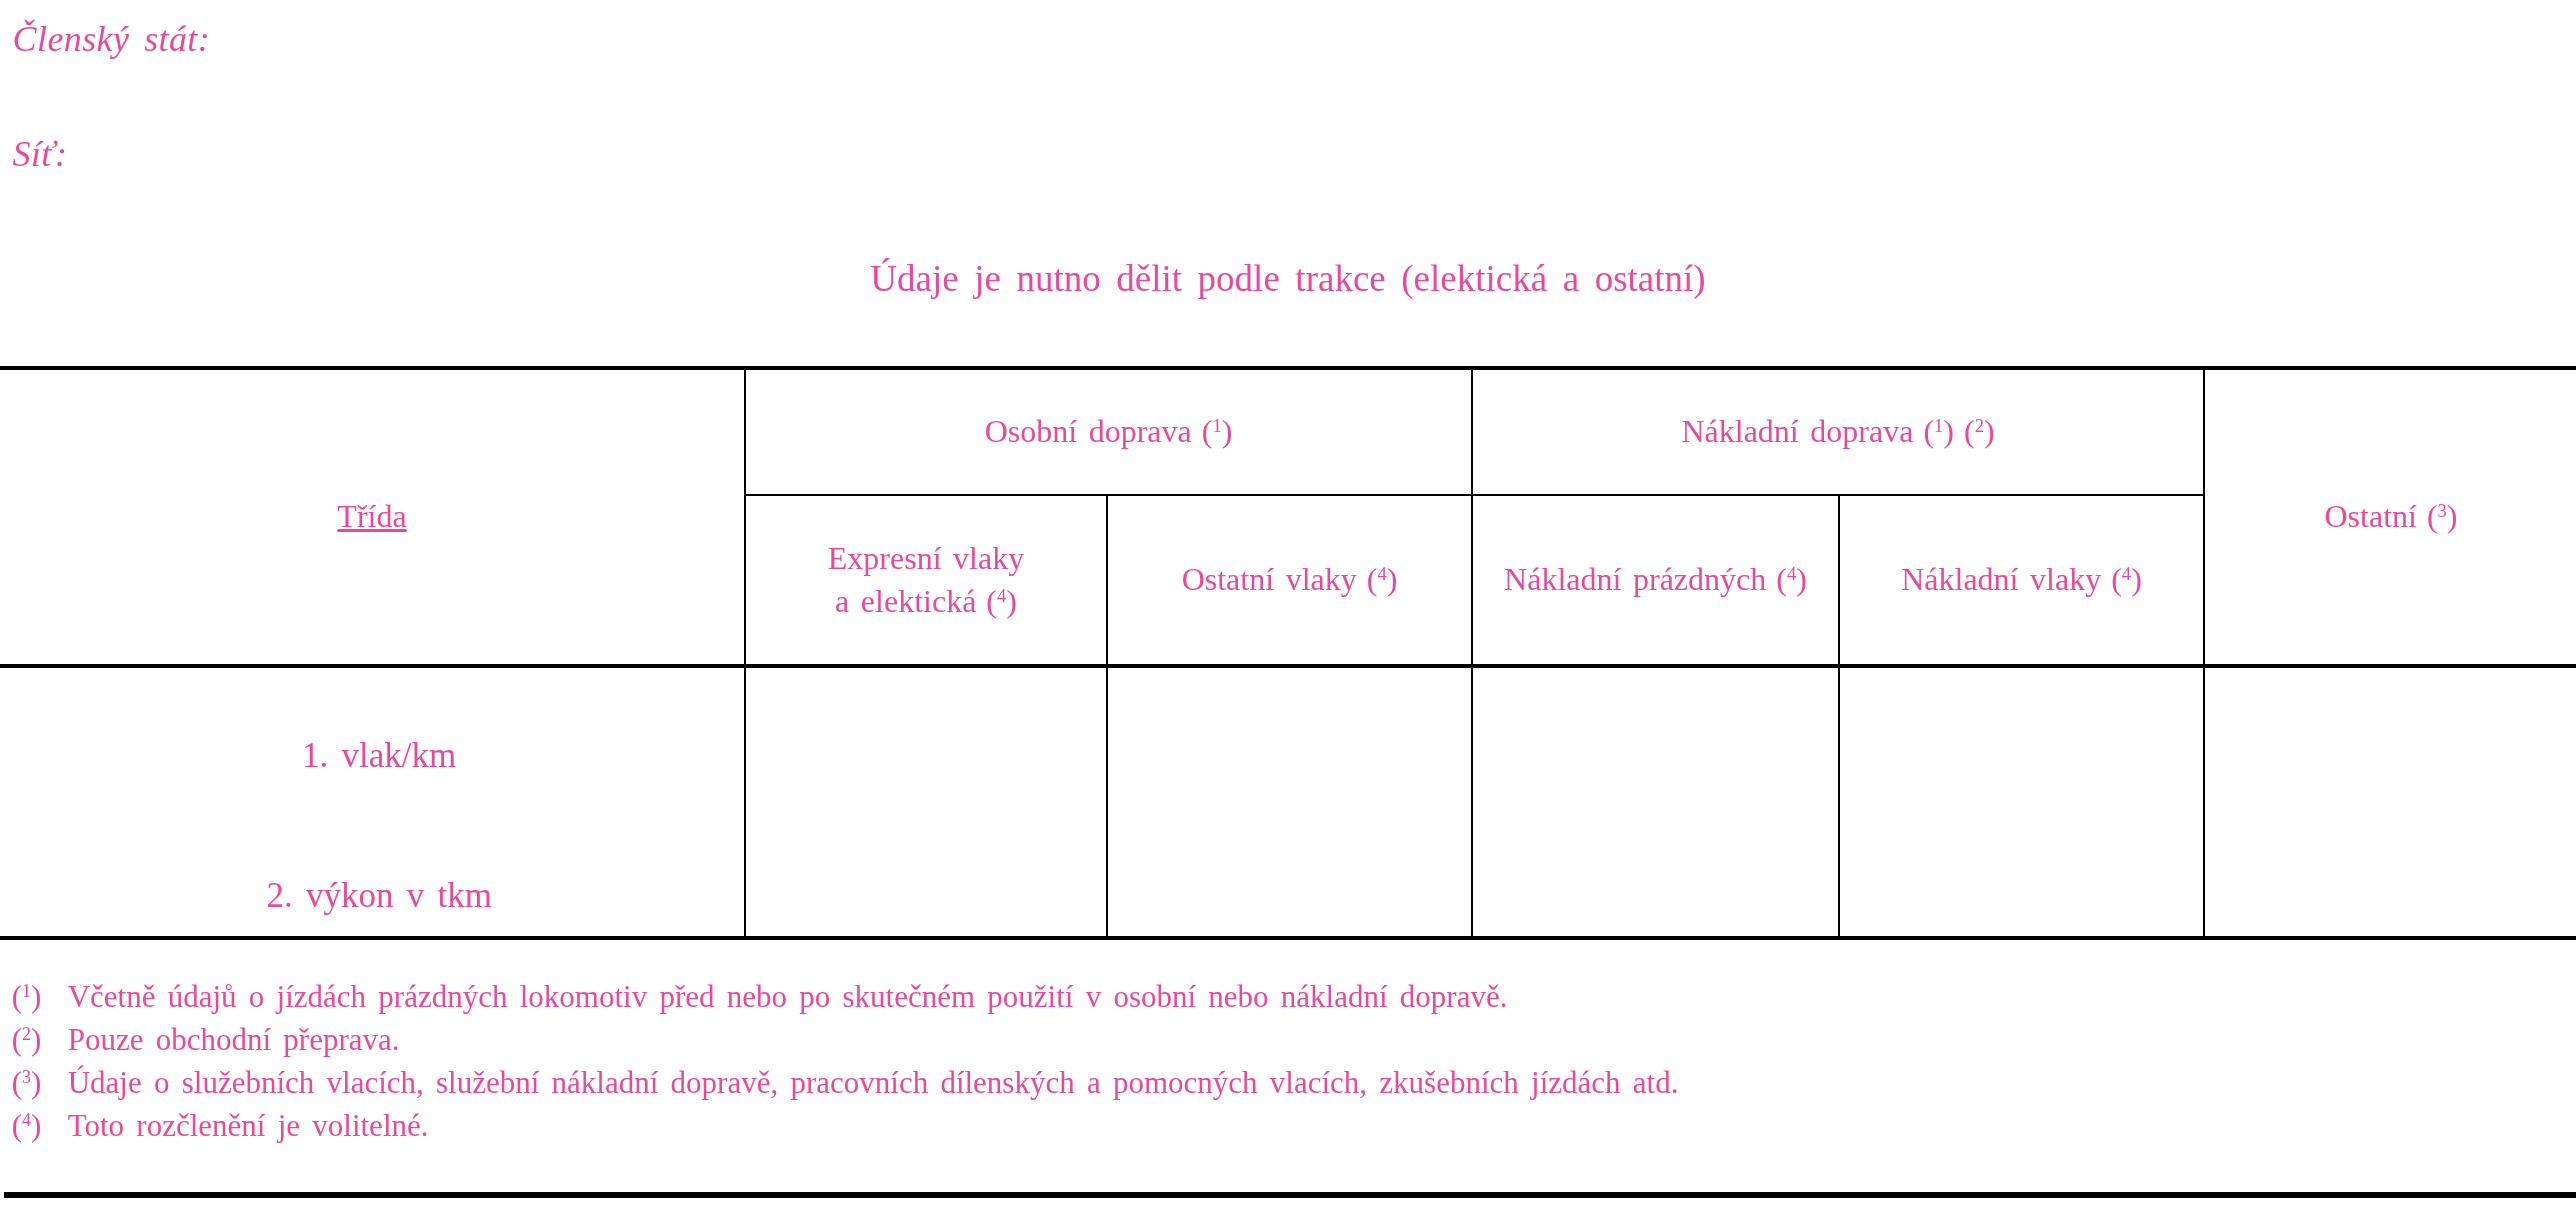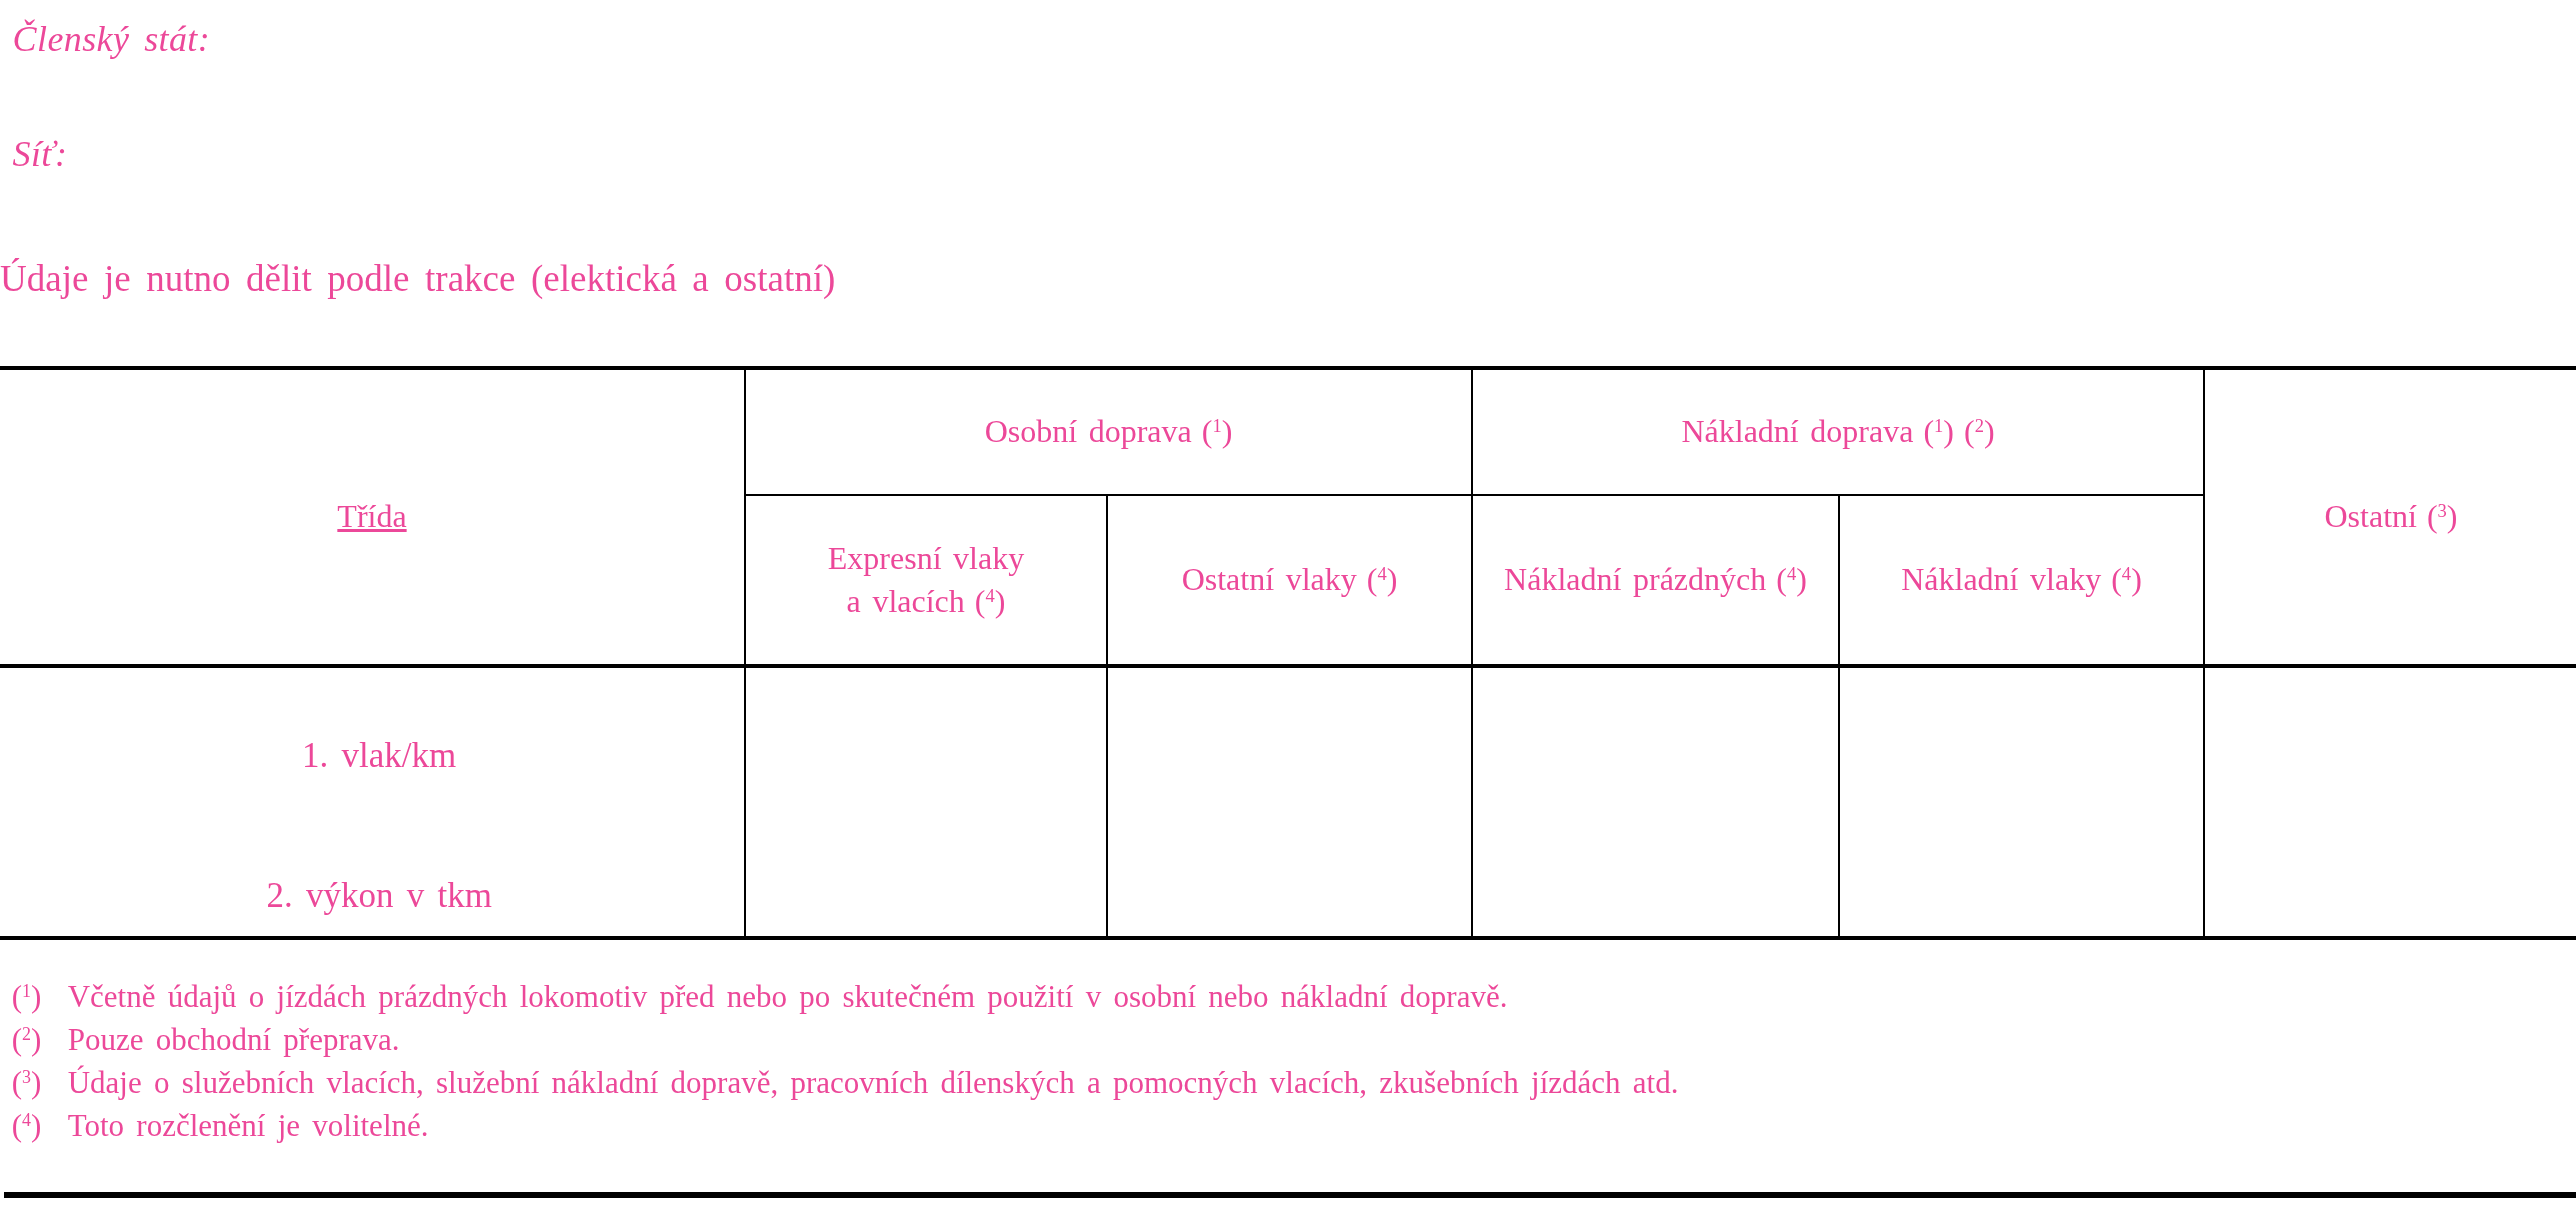--- a/index.html
+++ b/index.html
@@ -26,21 +26,21 @@
   }
   .member-state { top: 20px; }
   .network { top: 135px; }
 
   
   .doc-title {
     position: absolute;
     top: 257px;
     left: 0;
     width: 100%;
-    text-align: left;
+    text-align: center;
     font-size: 37px;
     word-spacing: 6.3px;
   }
 
   
   table.grid {
     position: absolute;
     top: 366px;
     left: 0;
     width: 2576px;
@@ -133,21 +133,21 @@
         <td colspan="2" class="bt bb3 bl3">
           <span>Nákladní doprava</span><span class="ref"><span>(</span><sup>1</sup><span>)</span></span><span class="ref"><span>(</span><sup>2</sup><span>)</span></span>
         </td>
         <td rowspan="2" class="bt bb5 bl3">
           <span>Ostatní</span><span class="ref"><span>(</span><sup>3</sup><span>)</span></span>
         </td>
       </tr>
       <tr class="r2">
         <td class="bb5">
           <div>Expresní vlaky</div>
-          <div><span>a vlacích</span><span class="ref"><span>(</span><sup>4</sup><span>)</span></span></div>
+          <div><span>a elektická</span><span class="ref"><span>(</span><sup>4</sup><span>)</span></span></div>
         </td>
         <td class="bb5 bl3">
           <span>Ostatní vlaky</span><span class="ref"><span>(</span><sup>4</sup><span>)</span></span>
         </td>
         <td class="bb5 bl3">
           <span>Nákladní prázdných</span><span class="ref"><span>(</span><sup>4</sup><span>)</span></span>
         </td>
         <td class="bb5 bl3">
           <span>Nákladní vlaky</span><span class="ref"><span>(</span><sup>4</sup><span>)</span></span>
         </td>

